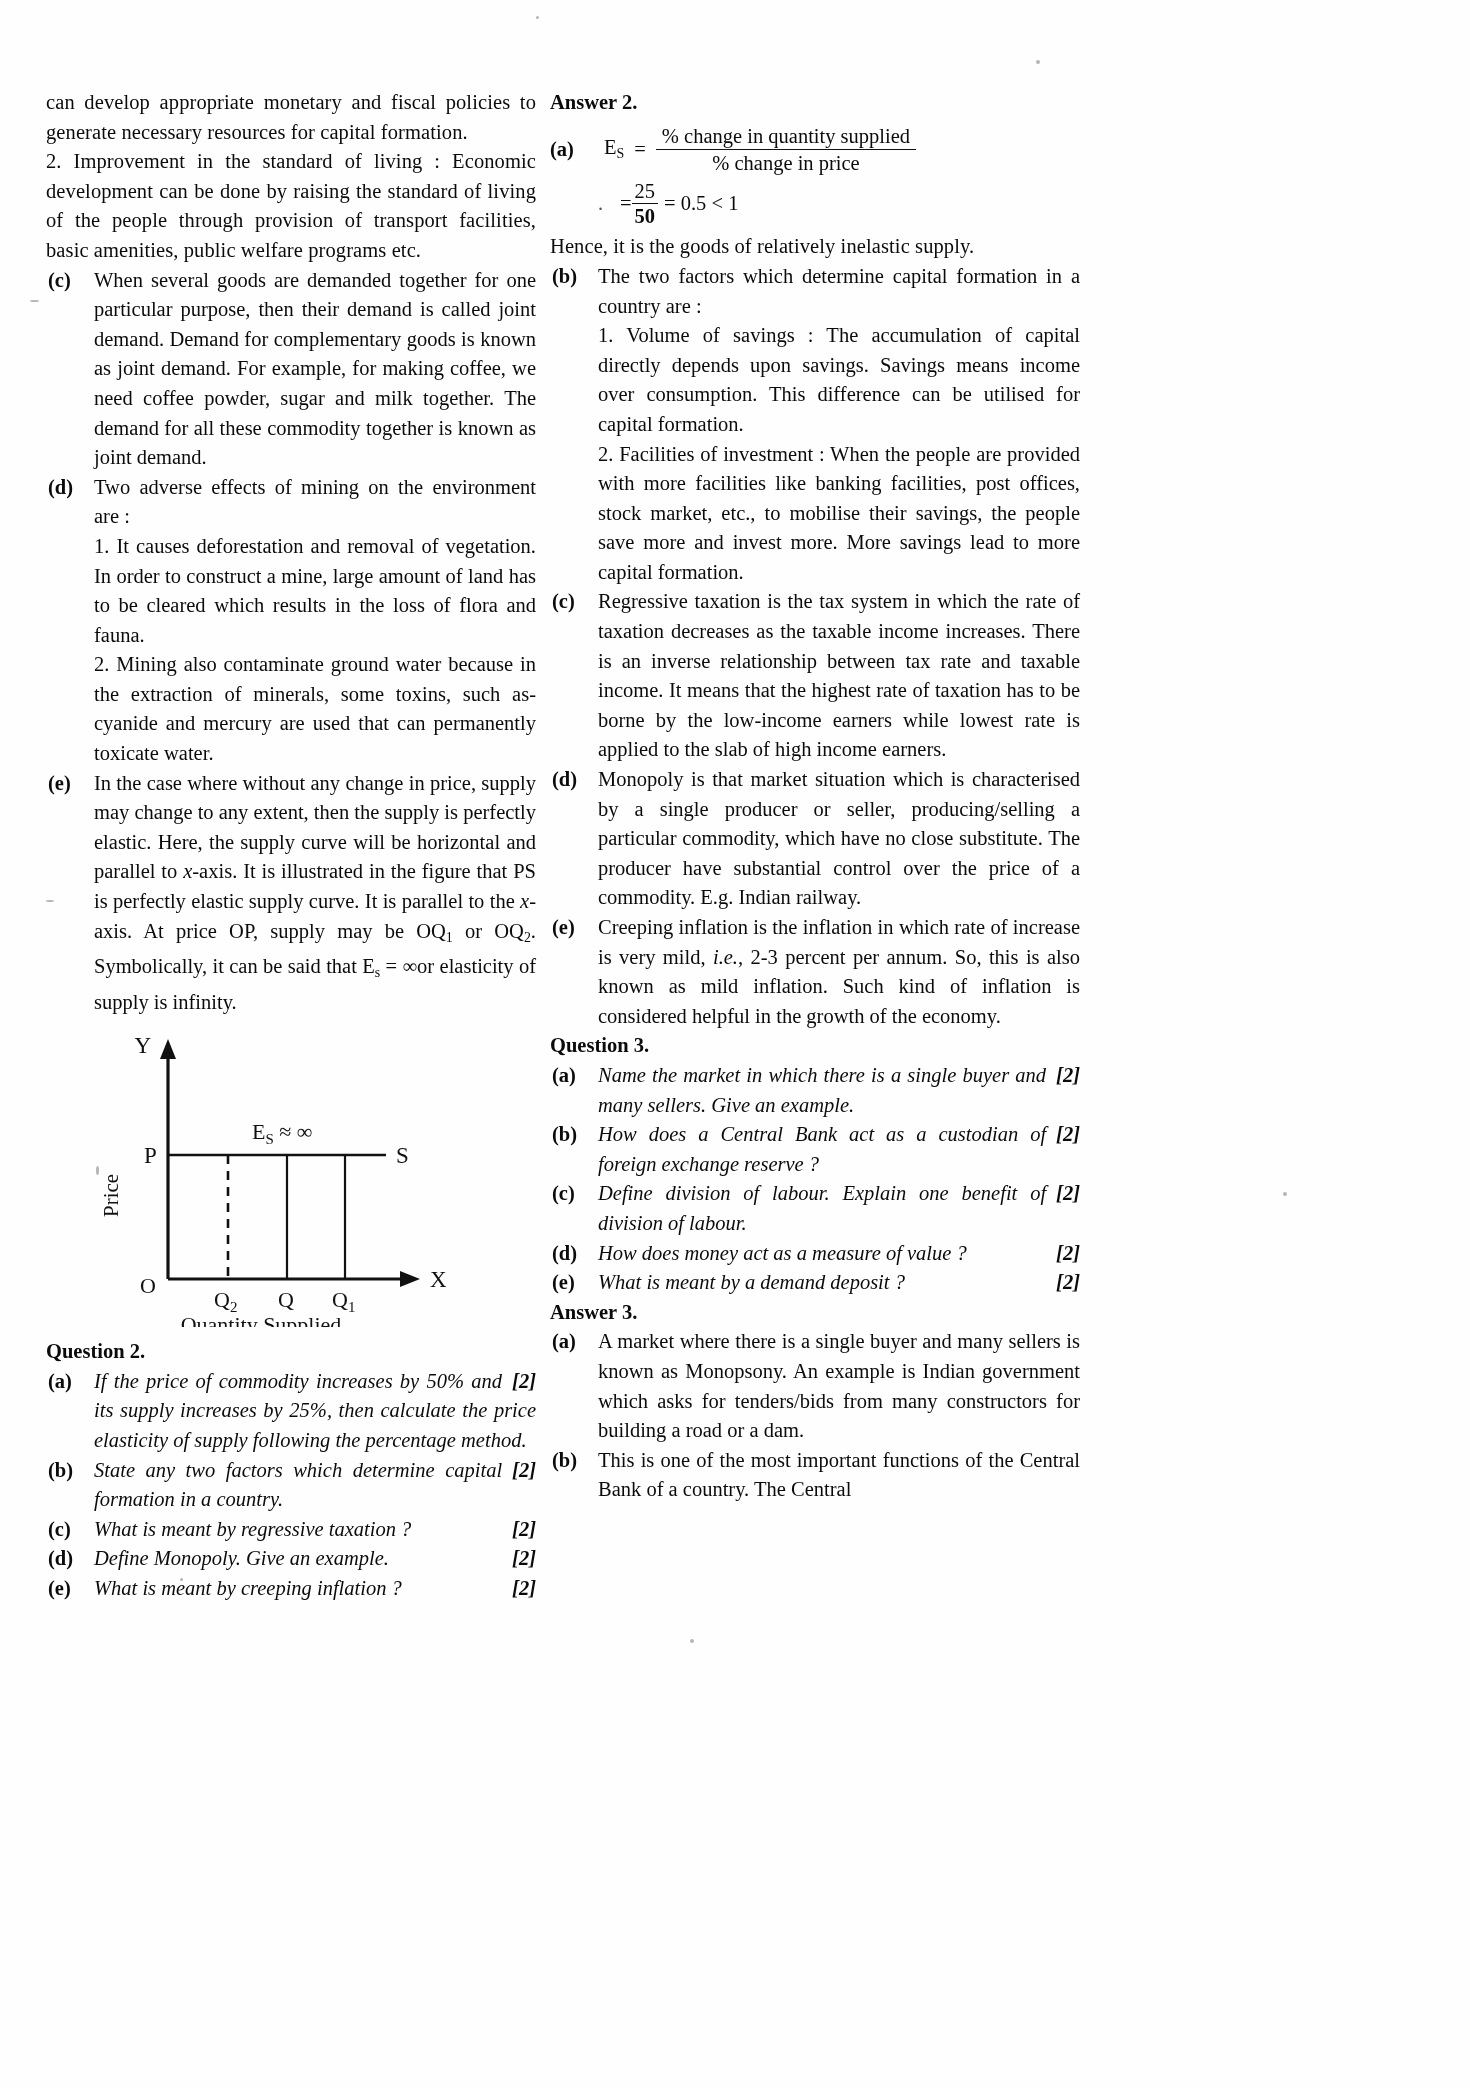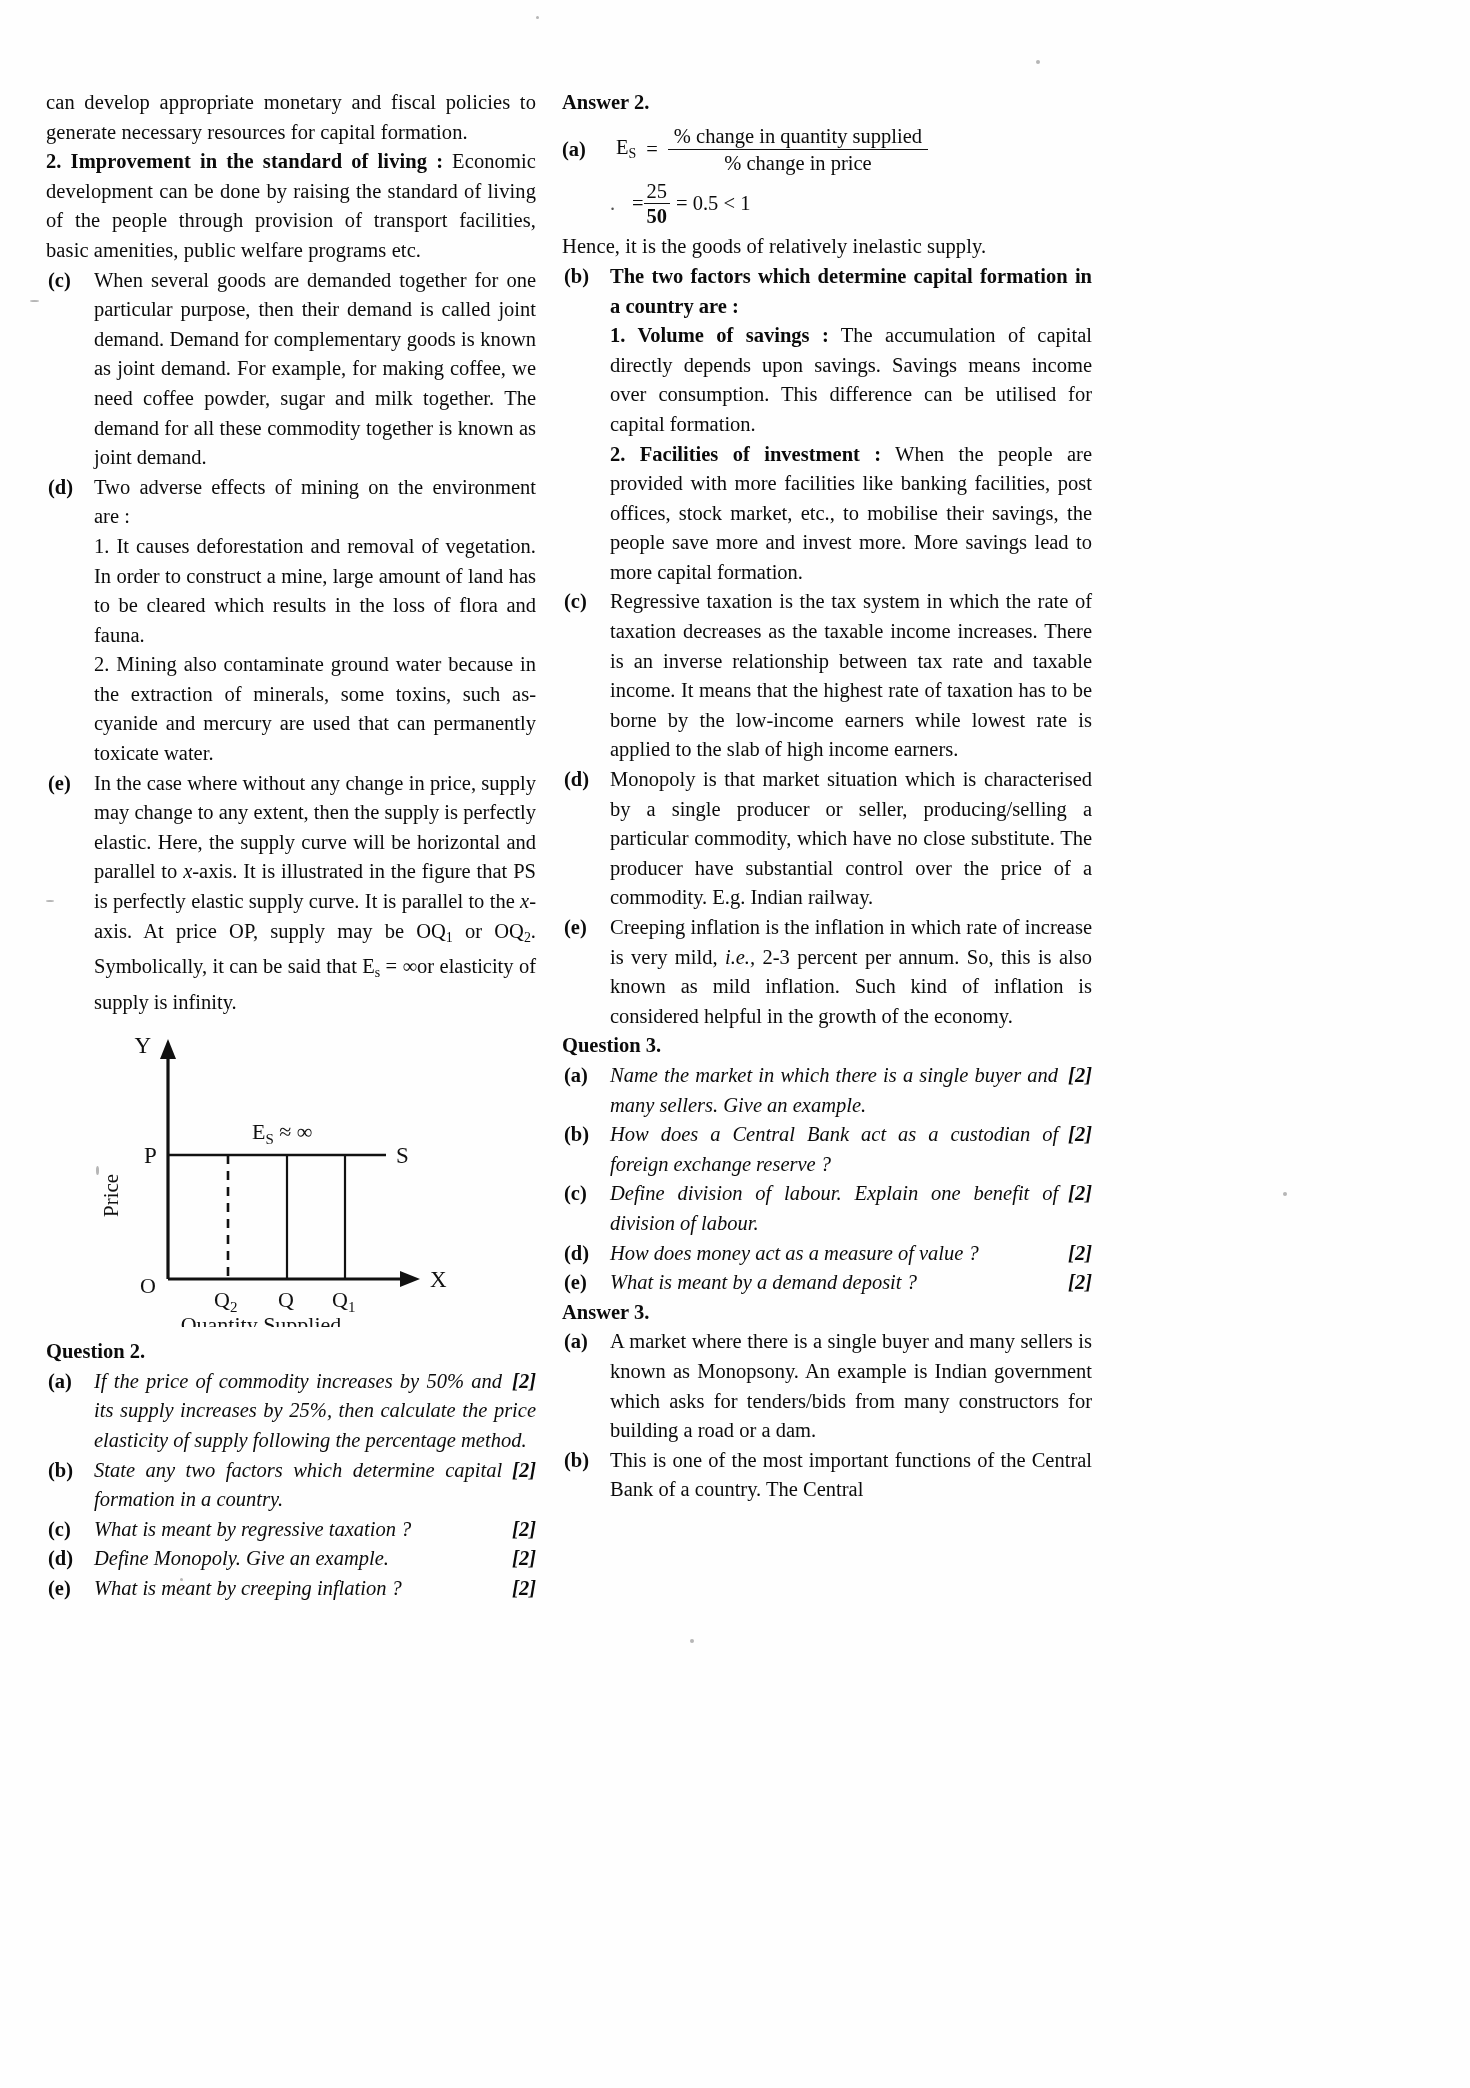--- a/index.html
+++ b/index.html
@@ -40,31 +40,31 @@
     gap: 0px;
   }
   .col {
     box-sizing: border-box;
   }
   .col-left  { width: 530px; padding-left: 30px; padding-right: 10px; }
   .col-right { width: 530px; padding-left: 0px; }
   #columns { padding-left: 0; }
 
   .col-left  { margin-left: 0px; }
-  .col-right { margin-left: 16px; }
+  .col-right { margin-left: 4px; }
 
   
   .para {
     font-size: 20.5px;
     line-height: 29.6px;
     text-align: justify;
     margin: 0;
     letter-spacing: .1px;
   }
-  .b  { font-weight: bold; }
+  .b  { font-weight: normal; }
   .it { font-style: italic; }
 
   
   .item {
     display: flex;
     align-items: flex-start;
     font-size: 20.5px;
     line-height: 29.6px;
   }
   .item .lbl {

